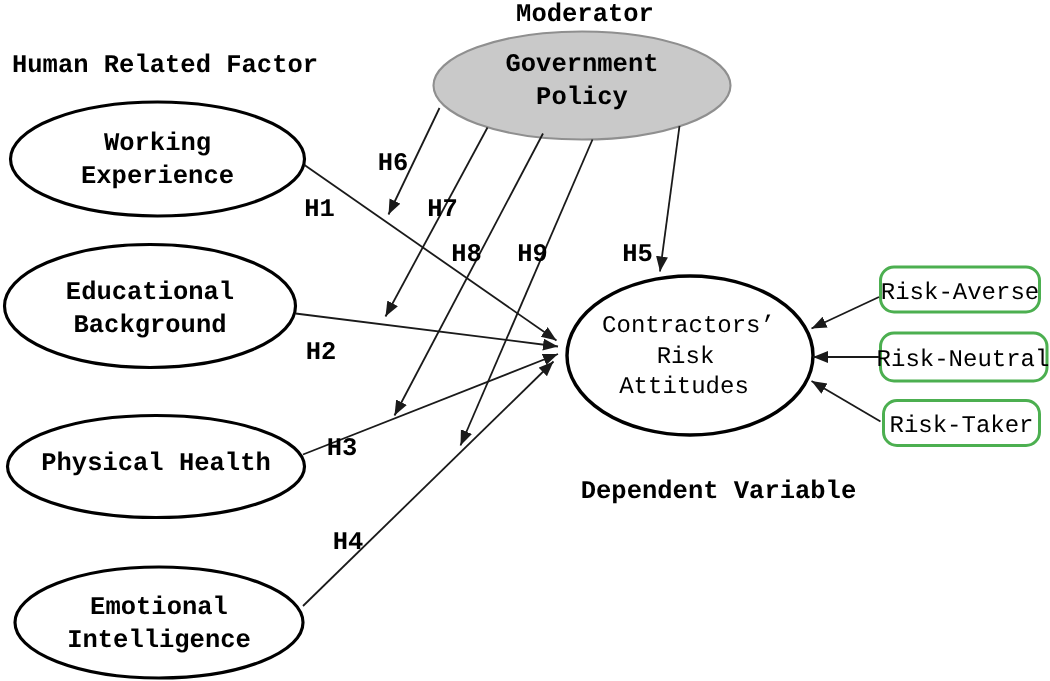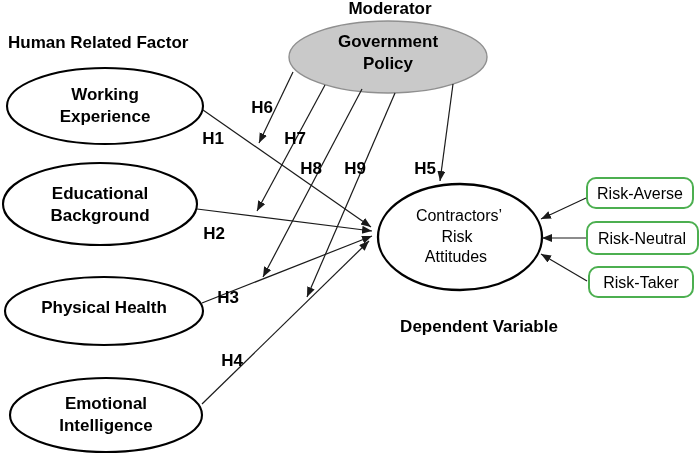--- a/index.html
+++ b/index.html
@@ -1,18 +1,18 @@
 <!DOCTYPE html>
 <html><head>
 <meta charset="utf-8">
 <style>
   html,body{margin:0;padding:0;background:#ffffff;}
   .stage{
     position:relative;width:700px;height:454px;background:#ffffff;overflow:hidden;
-    font-family:Liberation Sans, sans-serif;
+    font-family:Liberation Mono, monospace;
   }
   svg{display:block;}
   text{fill:#000000;}
   .t-section{font-size:17px;font-weight:bold;}
   .t-node{font-size:17px;font-weight:bold;}
   .t-hyp{font-size:17px;font-weight:bold;}
   .t-plain{font-size:16px;font-weight:normal;}
   .factor-ellipse{fill:#ffffff;stroke:#000000;stroke-width:2.1;}
   .cra-ellipse{fill:#ffffff;stroke:#000000;stroke-width:2.3;}
   .mod-ellipse{stroke:#8f8f8f;stroke-width:1.4;}

